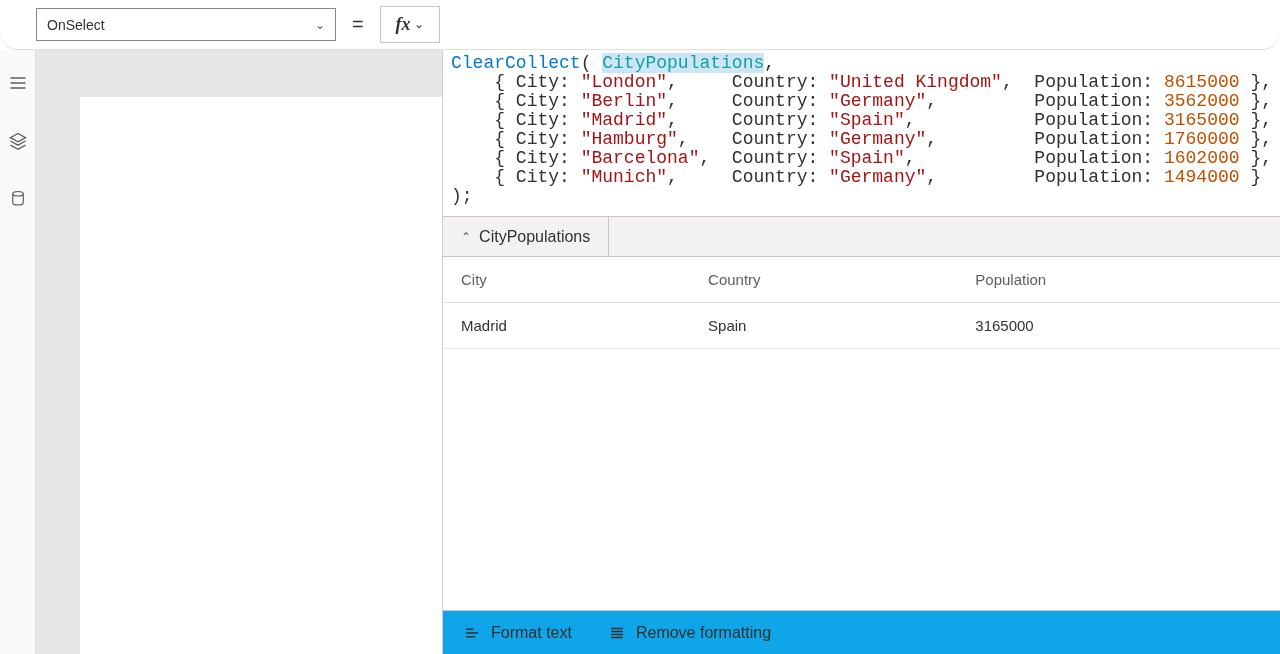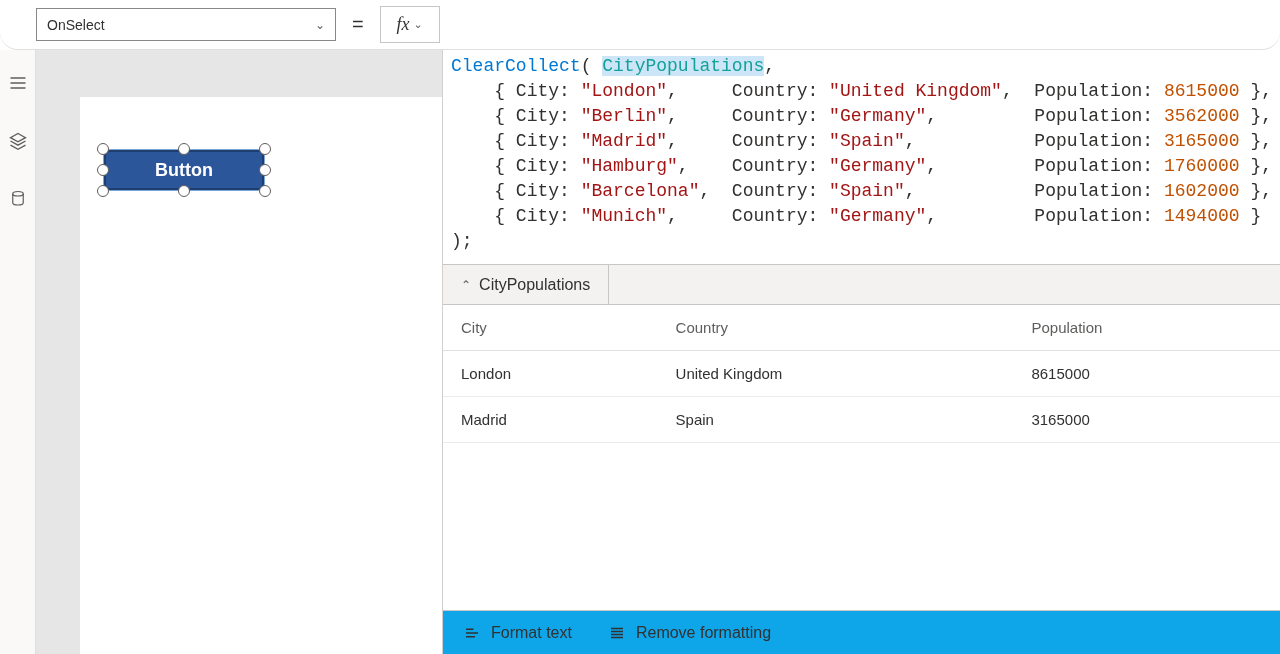--- a/index.html
+++ b/index.html
@@ -48,20 +48,21 @@
     }
     .fx-box {
       width: 60px;
       height: 37px;
       border: 1px solid #c8c6c4;
       display: flex;
       align-items: center;
       justify-content: center;
       gap: 4px;
       cursor: pointer;
+      font-weight: bold;
     }
     .fx-box .fx {
       font-style: italic;
       font-family: Georgia, serif;
       font-size: 18px;
     }
     .fx-box .chev {
       font-size: 11px;
       color: #605e5c;
     }
@@ -137,21 +138,21 @@
     .formula-panel {
       flex: 1;
       display: flex;
       flex-direction: column;
       border-left: 1px solid #d2d0ce;
       position: relative;
     }
     .formula-editor {
       font-family: Consolas, "Courier New", monospace;
       font-size: 18px;
-      line-height: 25px;
+      line-height: 19px;
       padding: 4px 8px 10px 8px;
       white-space: pre;
       overflow-x: auto;
       border-bottom: 1px solid #c8c6c4;
     }
     .tk-blue   { color: #0078d4; }
     .tk-teal   { color: #13a19a; background:#cde6f7; }
     .tk-str    { color: #a31515; }
     .tk-num    { color: #c05000; }
 
@@ -237,33 +238,20 @@
     <div class="rail-icon">
       <svg viewBox="0 0 24 24" width="18" height="20">
           <ellipse cx="12" cy="5" rx="7" ry="3" stroke="#605e5c" stroke-width="1.6" fill="none"></ellipse>
           <path d="M5 5v12c0 1.7 3.1 3 7 3s7-1.3 7-3V5" stroke="#605e5c" stroke-width="1.6" fill="none"></path>
         </svg>
     </div>
   </div>
 
   <div class="canvas-panel">
     <div class="app-canvas"></div>
-    <div class="canvas-button-wrap">
-      <div class="canvas-button">
-        <span>Button</span>
-      </div>
-      <div class="handle h-tl"></div>
-      <div class="handle h-tc"></div>
-      <div class="handle h-tr"></div>
-      <div class="handle h-ml"></div>
-      <div class="handle h-mr"></div>
-      <div class="handle h-bl"></div>
-      <div class="handle h-bc"></div>
-      <div class="handle h-br"></div>
-    </div>
   </div>
 
   <div class="formula-panel">
     <div class="formula-editor" id="formula-editor"><span class="tk-blue">ClearCollect</span>( <span class="tk-teal">CityPopulations</span>,
     { City: <span class="tk-str">"London"</span>,     Country: <span class="tk-str">"United Kingdom"</span>,  Population: <span class="tk-num">8615000</span> },
     { City: <span class="tk-str">"Berlin"</span>,     Country: <span class="tk-str">"Germany"</span>,         Population: <span class="tk-num">3562000</span> },
     { City: <span class="tk-str">"Madrid"</span>,     Country: <span class="tk-str">"Spain"</span>,           Population: <span class="tk-num">3165000</span> },
     { City: <span class="tk-str">"Hamburg"</span>,    Country: <span class="tk-str">"Germany"</span>,         Population: <span class="tk-num">1760000</span> },
     { City: <span class="tk-str">"Barcelona"</span>,  Country: <span class="tk-str">"Spain"</span>,           Population: <span class="tk-num">1602000</span> },
     { City: <span class="tk-str">"Munich"</span>,     Country: <span class="tk-str">"Germany"</span>,         Population: <span class="tk-num">1494000</span> }
@@ -279,25 +267,20 @@
     <div class="data-table">
       <table>
         <thead>
             <tr id="thead-row">
               <th>City</th>
               <th>Country</th>
               <th>Population</th>
             </tr>
           </thead>
         <tbody id="tbody">
-            <tr>
-              <td>London</td>
-              <td>United Kingdom</td>
-              <td>8615000</td>
-            </tr>
             <tr>
               <td>Madrid</td>
               <td>Spain</td>
               <td>3165000</td>
             </tr>
           </tbody>
       </table>
     </div>
 
     <div class="footer-bar">

